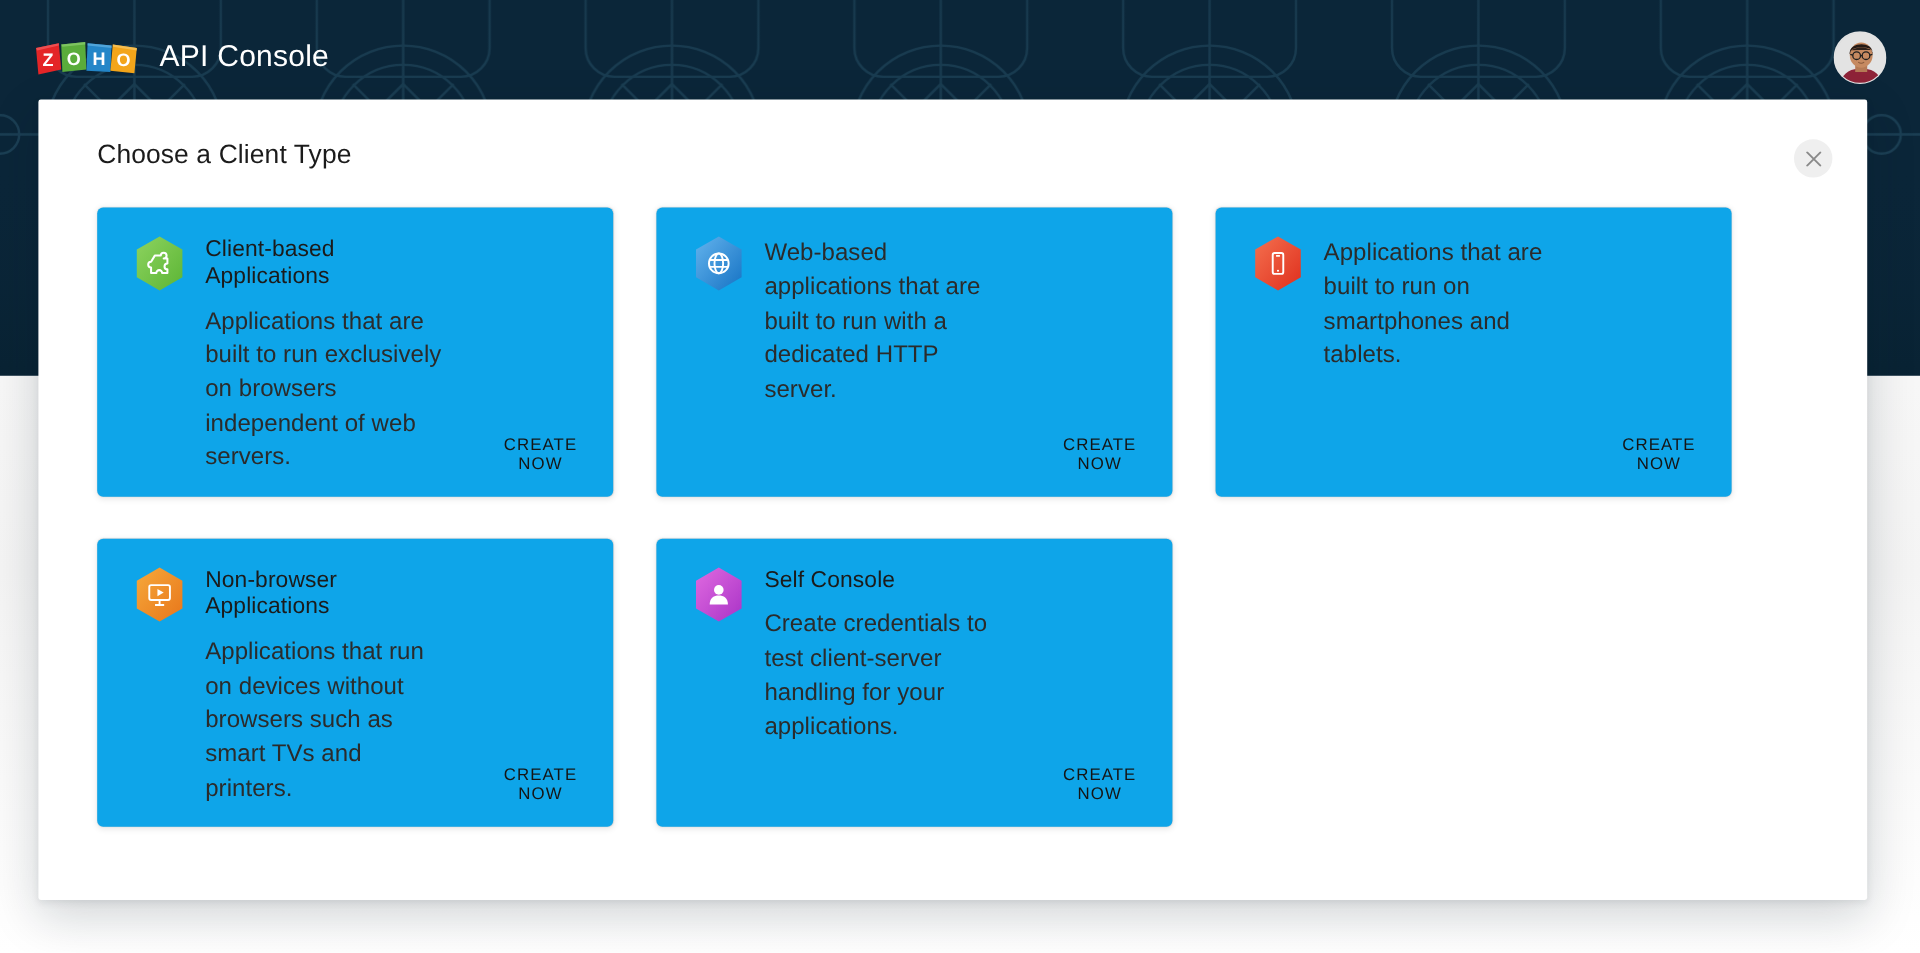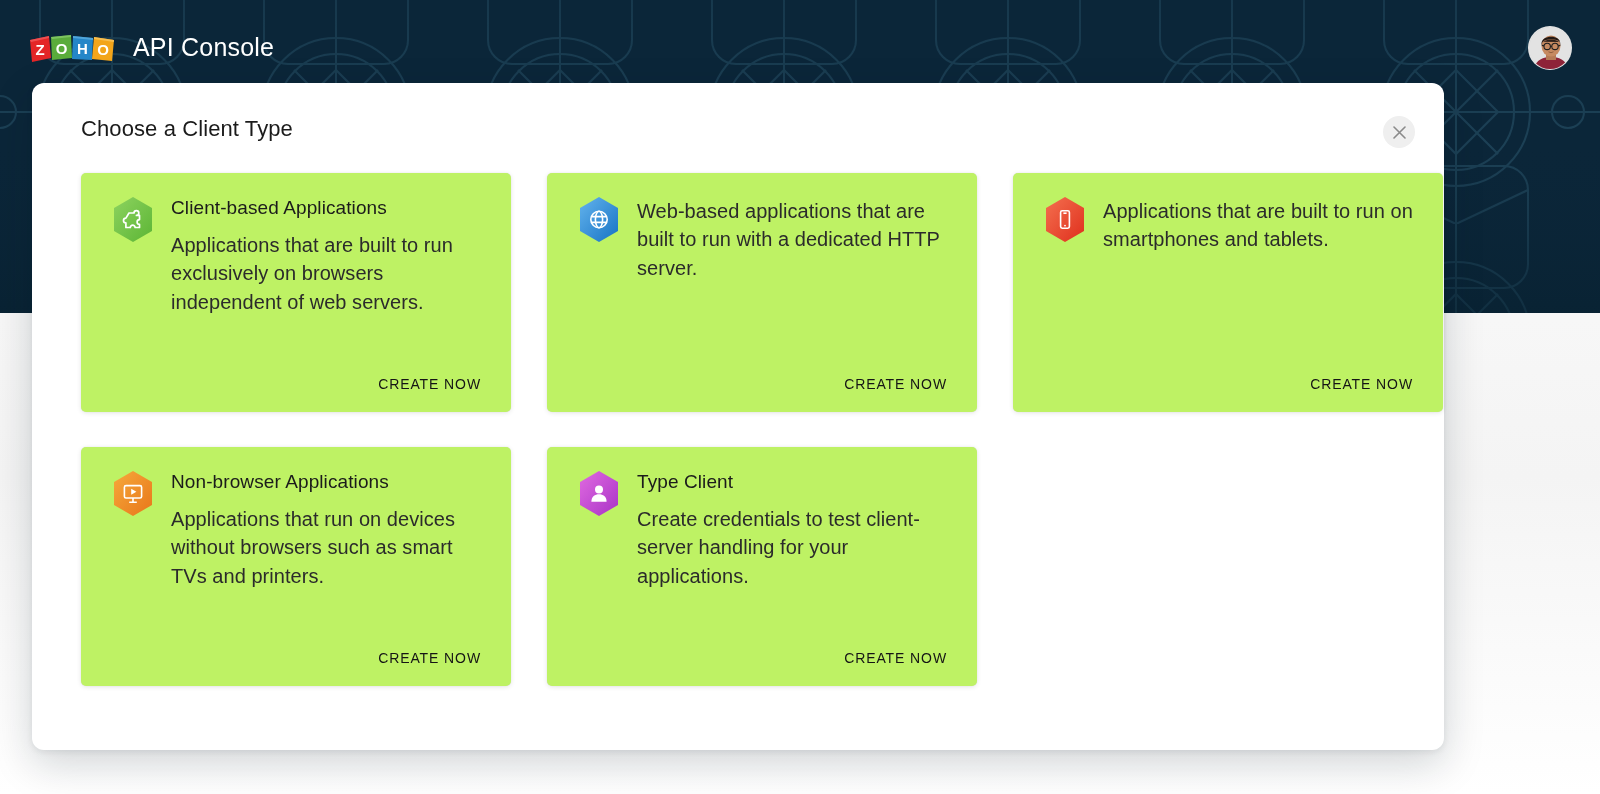--- a/index.html
+++ b/index.html
@@ -80,24 +80,24 @@
     flex: 0 0 auto;
     border: 1px solid rgba(255,255,255,0.25);
   }
   .avatar svg { display: block; }
 
   
   .modal {
     position: absolute;
     left: 32px;
     top: 83px;
-    width: 1412px;
+    width: 1524px;
     height: 667px;
     background: #ffffff;
-    border-radius: 12px;
+    border-radius: 2px;
     box-shadow: 0 14px 40px rgba(10,25,40,0.18), 0 2px 6px rgba(10,25,40,0.08);
     z-index: 10;
     padding: 0;
   }
 
   .modal-title {
     position: absolute;
     left: 49px;
     top: 33px;
     font-size: 22px;
@@ -130,26 +130,26 @@
     top: 90px;
     width: 1412px;
     display: flex;
     flex-wrap: wrap;
     gap: 35px 36px;
   }
 
   .card {
     width: 430px;
     min-height: 195px;
-    background: #bef264;
+    background: #0ea5e9;
     border-radius: 5px;
     box-shadow: 0 1px 5px rgba(0,0,0,0.10), 0 0 1px rgba(0,0,0,0.12);
     padding: 23px 30px 18px 31px;
     display: flex;
-    flex-direction: column;
+    flex-direction: row;
     cursor: pointer;
     position: relative;
     gap: 44px;
   }
 
   .card-top {
     display: flex;
     align-items: flex-start;
     gap: 17px;
   }
@@ -426,21 +426,21 @@
                   <stop offset="0%" stop-color="#e06ae0"></stop>
                   <stop offset="100%" stop-color="#a933c7"></stop>
                 </linearGradient>
               </defs>
               <path d="M21 1 L40 12 L40 35 L21 46 L2 35 L2 12 Z" fill="url(#g5)"></path>
               <circle cx="21" cy="19.6" r="4" fill="#ffffff"></circle>
               <path d="M13.4 31.8 C13.4 26.2 17 24.2 21 24.2 C25 24.2 28.6 26.2 28.6 31.8 Z" fill="#ffffff"></path>
             </svg>
           </span>
           <div class="card-text">
-            <div class="card-title">Type Client</div>
+            <div class="card-title">Self Console</div>
             <div class="card-desc">Create credentials to test client-server handling for your applications.</div>
           </div>
         </div>
         <div class="card-action-row">
           <button class="create-now">CREATE NOW</button>
         </div>
       </div>
 
     </div>
   </div>

